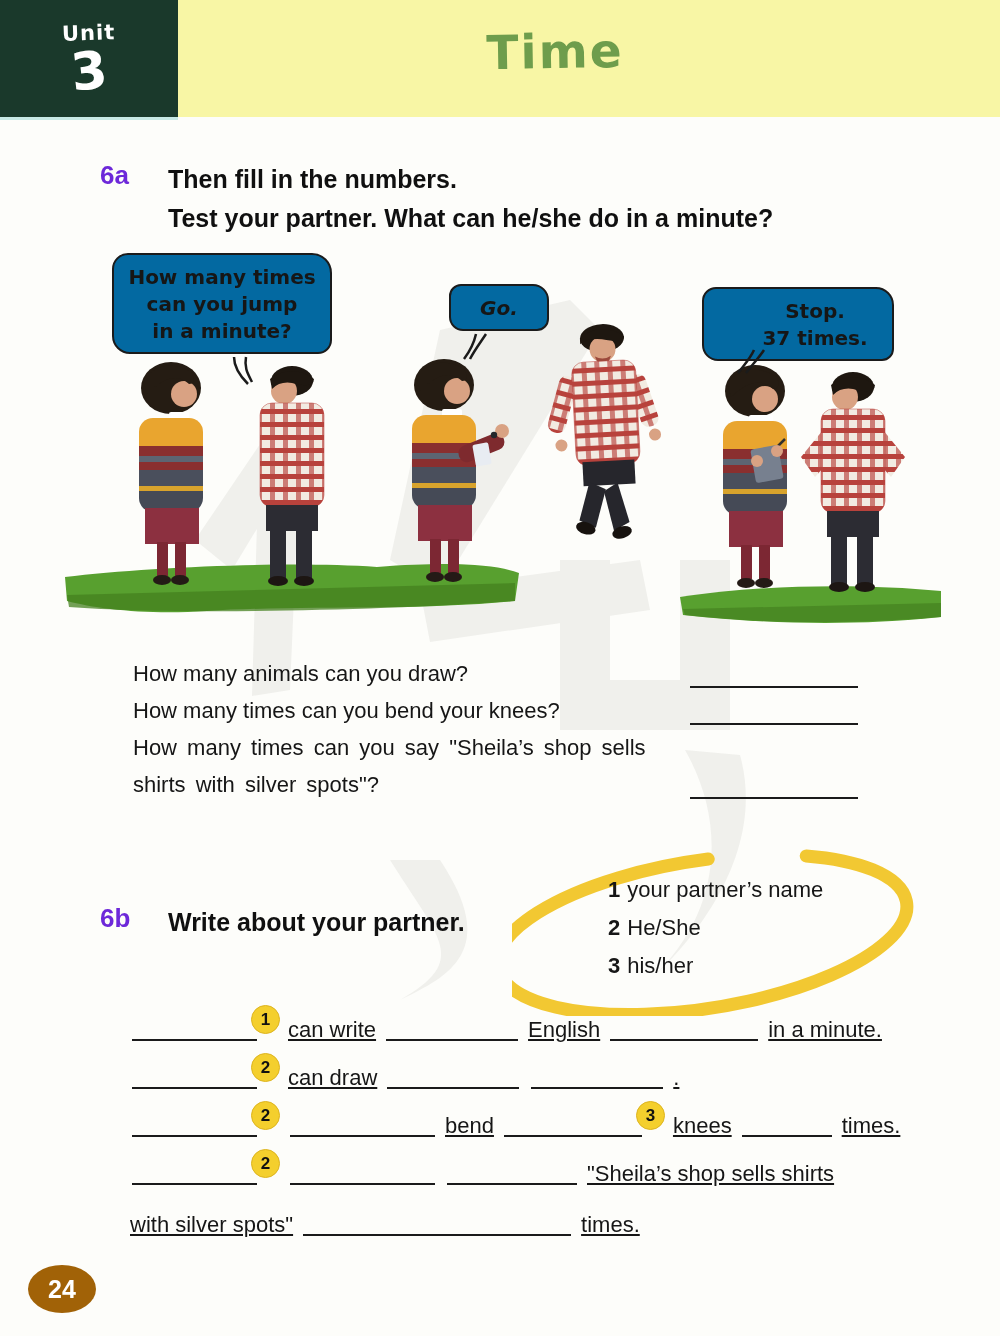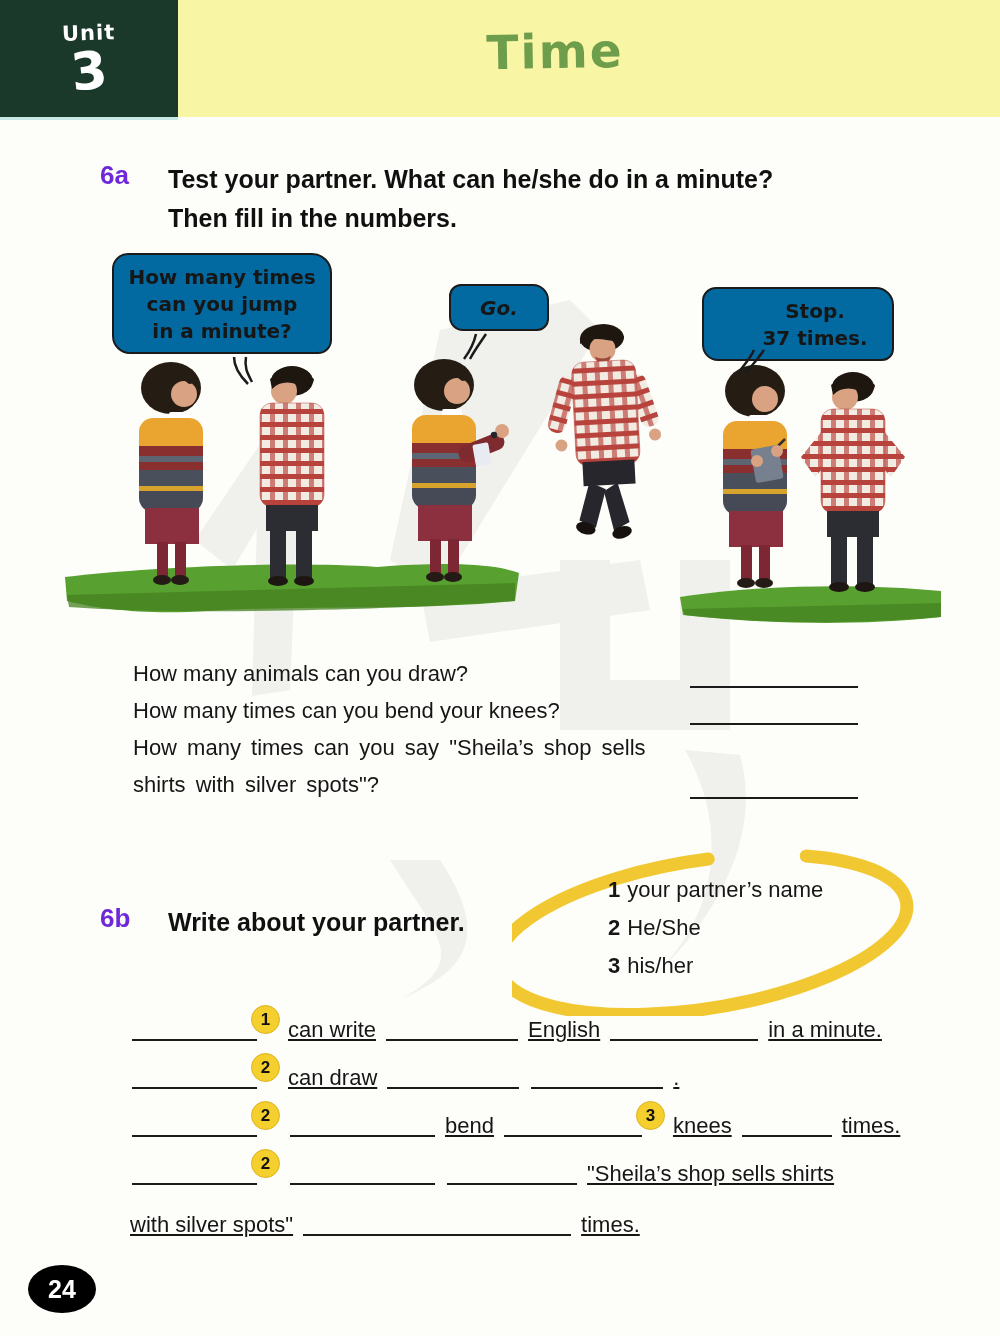--- a/index.html
+++ b/index.html
@@ -52,21 +52,21 @@
   .fillin-row{position:relative;height:48px;white-space:nowrap;}
   .fillin-row > *{vertical-align:baseline;text-decoration:underline;}
   .fillin-inner{position:absolute;left:0;bottom:10px;}
   .blank{display:inline-block;border-bottom:2.5px solid #1b1b1b;height:4px;
     transform:translateY(4px);margin:0 10px 0 2px;}
   .num-circle{display:inline-block;width:27px;height:27px;border-radius:50%;
     background:#f4cf2d;border:1px solid #ddb41f;color:#111;font-weight:bold;font-size:17px;
     text-align:center;line-height:27px;transform:translateY(-12px);margin:0 8px 0 -16px;}
   .seg-text{margin-right:8px;}
   
-  .page-badge{position:absolute;left:28px;top:1265px;width:68px;height:48px;background:#000000;
+  .page-badge{position:absolute;left:28px;top:1265px;width:68px;height:48px;background:#a16207;
     border-radius:50%;color:#fff;font-weight:bold;font-size:25px;text-align:center;line-height:48px;z-index:3;}
 </style>
 </head>
 <body>
 
 <div class="page">
 
   <svg class="watermark" width="720" height="780" viewBox="0 0 720 780">
     <g fill="#f0f0ec">
       <path d="M120,160 L162,148 L150,430 L112,436 Z"></path>
@@ -85,22 +85,22 @@
     <div class="unit-box">
       <span class="unit-label">Unit</span>
       <span class="unit-number">3</span>
     </div>
     <div class="unit-underline"></div>
   </header>
 
   <div class="sec-heading" style="left:100px;top:160px;width:830px;height:82px;">
     <span class="sec-label">6a</span>
     <span class="sec-text">
+      <span style="display:block;">Then fill in the numbers.</span>
       <span style="display:block;">Test your partner. What can he/she do in a minute?</span>
-      <span style="display:block;">Then fill in the numbers.</span>
     </span>
   </div>
 
   <div class="bubble bubble-1">
     <span>How many times</span>
     <span>can you jump</span>
     <span>in a minute?</span>
   </div>
   <div class="bubble bubble-2">
     <span>Go.</span>

